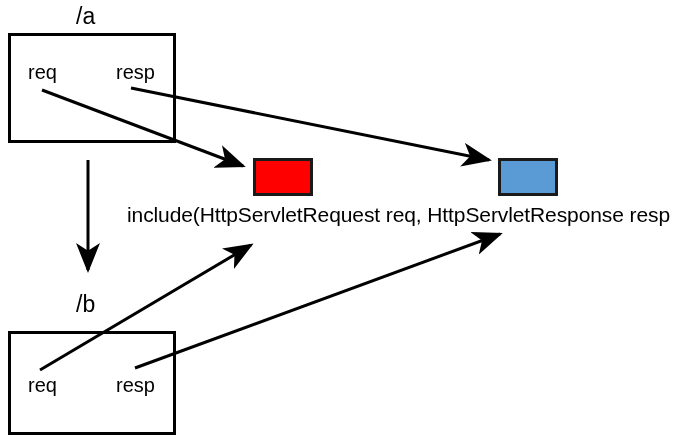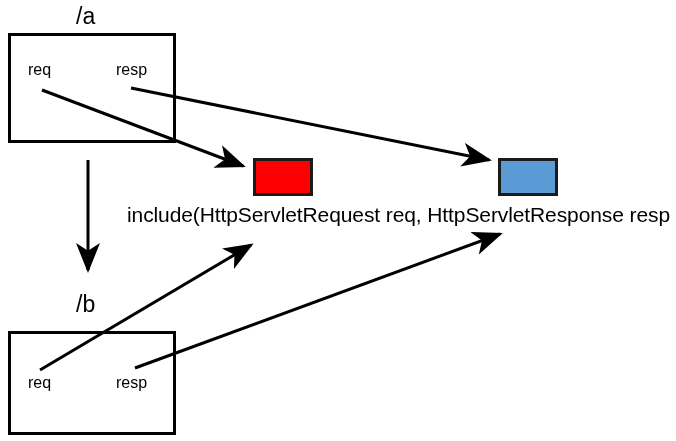--- a/index.html
+++ b/index.html
@@ -37,21 +37,21 @@
   .lbl {
     position: absolute;
     color: #000000;
     white-space: nowrap;
     line-height: 1;
   }
   .path-label {
     font-size: 23px;
   }
   .port-label {
-    font-size: 16px;
+    font-size: 20px;
   }
   .signature-label {
     font-size: 21px;
     letter-spacing: -0.1px;
   }
 </style>
 </head>
 <body>
 
 <div id="canvas">

